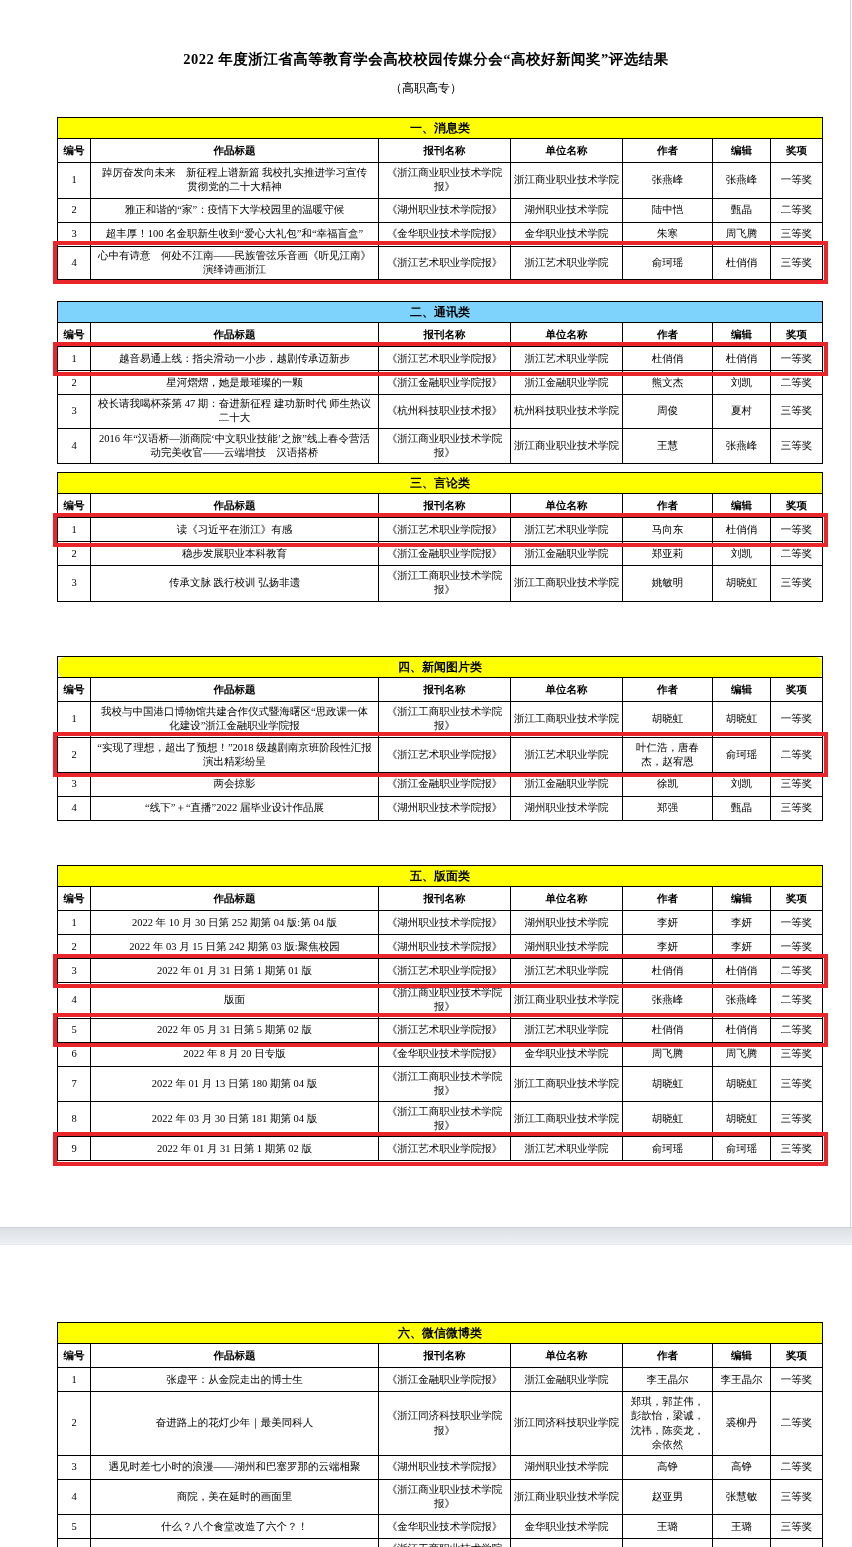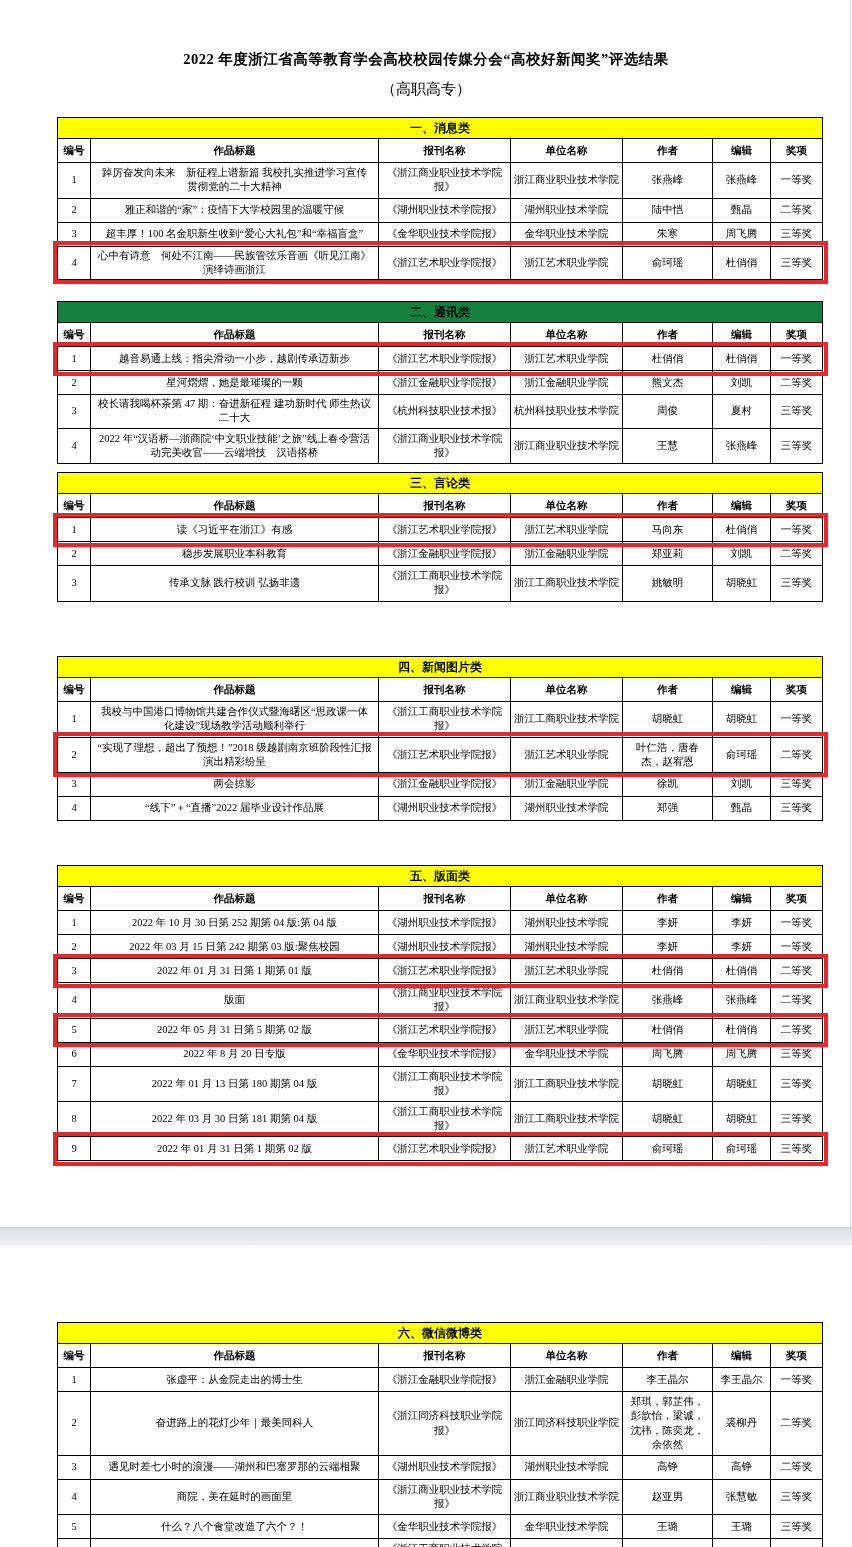--- a/index.html
+++ b/index.html
@@ -1,20 +1,20 @@
 <!DOCTYPE html>
 <html><head>
 <meta charset="utf-8">
 <style>
   html,body{margin:0;padding:0;background:#fff;}
   .doc{position:relative;width:852px;height:1547px;background:#ffffff;overflow:hidden;
        font-family:"Liberation Serif","DejaVu Serif",serif;color:#000;text-decoration:underline;}
   .page-title{position:absolute;top:50px;left:0;width:852px;text-align:center;
        font-size:14.5px;font-weight:bold;letter-spacing:.5px;}
-  .page-subtitle{position:absolute;top:80px;left:0;width:852px;text-align:center;font-size:15px;}
+  .page-subtitle{position:absolute;top:80px;left:0;width:852px;text-align:center;font-size:12px;}
   .tblwrap{position:absolute;left:57px;width:765px;}
   .t0{top:117px}.t1{top:301px}.t2{top:472px}.t3{top:656px}.t4{top:865px}.t5{top:1322px}
   table{border-collapse:collapse;width:100%;table-layout:fixed;}
   th,td{border:1px solid #000;text-align:center;vertical-align:middle;
         font-size:10.5px;line-height:1.35;padding:3px 3px;word-break:break-all;}
   th.section{font-weight:bold;font-size:12px;height:16px;padding:2px;}
   thead th.col{font-weight:bold;height:17px;margin-top:12px;}
   tbody td{height:17px;}
   tbody td.c-title{padding:2px 6px;}
   tr.hl{outline-style:solid;outline-width:4px;outline-offset:1px;}
@@ -101,21 +101,21 @@
           <col style="width: 33px;">
           <col style="width: 288px;">
           <col style="width: 132px;">
           <col style="width: 112px;">
           <col style="width: 90px;">
           <col style="width: 58px;">
           <col style="width: 52px;">
         </colgroup>
         <thead>
           <tr>
-            <th colspan="7" class="section" style="background: #15803d;">二、通讯类</th>
+            <th colspan="7" class="section" style="background: #7dd3fc;">二、通讯类</th>
           </tr>
           <tr>
             <th class="col">编号</th>
             <th class="col">作品标题</th>
             <th class="col">报刊名称</th>
             <th class="col">单位名称</th>
             <th class="col">作者</th>
             <th class="col">编辑</th>
             <th class="col">奖项</th>
           </tr>
@@ -143,21 +143,21 @@
             <td class="c-no">3</td>
             <td class="c-title">校长请我喝杯茶第 47 期：奋进新征程 建功新时代 师生热议二十大</td>
             <td class="c-paper">《杭州科技职业技术报》</td>
             <td class="c-org">杭州科技职业技术学院</td>
             <td class="c-author">周俊</td>
             <td class="c-editor">夏村</td>
             <td class="c-award">三等奖</td>
           </tr>
           <tr>
             <td class="c-no">4</td>
-            <td class="c-title">2022 年“汉语桥—浙商院‘中文职业技能’之旅”线上春令营活动完美收官——云端增技　汉语搭桥</td>
+            <td class="c-title">2016 年“汉语桥—浙商院‘中文职业技能’之旅”线上春令营活动完美收官——云端增技　汉语搭桥</td>
             <td class="c-paper">《浙江商业职业技术学院报》</td>
             <td class="c-org">浙江商业职业技术学院</td>
             <td class="c-author">王慧</td>
             <td class="c-editor">张燕峰</td>
             <td class="c-award">三等奖</td>
           </tr>
         </tbody>
       </table>
     </div>
   <div class="tblwrap t2">
@@ -222,36 +222,36 @@
           <col style="width: 33px;">
           <col style="width: 288px;">
           <col style="width: 132px;">
           <col style="width: 112px;">
           <col style="width: 90px;">
           <col style="width: 58px;">
           <col style="width: 52px;">
         </colgroup>
         <thead>
           <tr>
-            <th colspan="7" class="section" style="background: rgb(255, 255, 0);">四、新闻图片类</th>
-          </tr>
-          <tr>
-            <th class="col">编号</th>
-            <th class="col">作品标题</th>
-            <th class="col">报刊名称</th>
-            <th class="col">单位名称</th>
-            <th class="col">作者</th>
-            <th class="col">编辑</th>
-            <th class="col">奖项</th>
-          </tr>
-        </thead>
-        <tbody>
-          <tr>
-            <td class="c-no">1</td>
-            <td class="c-title">我校与中国港口博物馆共建合作仪式暨海曙区“思政课一体化建设”现场教学活动顺利举行</td>
+            <th colspan="7" class="section" style="background: rgb(255, 255, 0); border-radius: 7px;">四、新闻图片类</th>
+          </tr>
+          <tr>
+            <th class="col">编号</th>
+            <th class="col">作品标题</th>
+            <th class="col">报刊名称</th>
+            <th class="col">单位名称</th>
+            <th class="col">作者</th>
+            <th class="col">编辑</th>
+            <th class="col">奖项</th>
+          </tr>
+        </thead>
+        <tbody>
+          <tr>
+            <td class="c-no">1</td>
+            <td class="c-title">我校与中国港口博物馆共建合作仪式暨海曙区“思政课一体化建设”浙江金融职业学院报</td>
             <td class="c-paper">《浙江工商职业技术学院报》</td>
             <td class="c-org">浙江工商职业技术学院</td>
             <td class="c-author">胡晓虹</td>
             <td class="c-editor">胡晓虹</td>
             <td class="c-award">一等奖</td>
           </tr>
           <tr class="hl" style="outline-color: rgb(232, 38, 43);">
             <td class="c-no">2</td>
             <td class="c-title">“实现了理想，超出了预想！”2018 级越剧南京班阶段性汇报演出精彩纷呈</td>
             <td class="c-paper">《浙江艺术职业学院报》</td>

